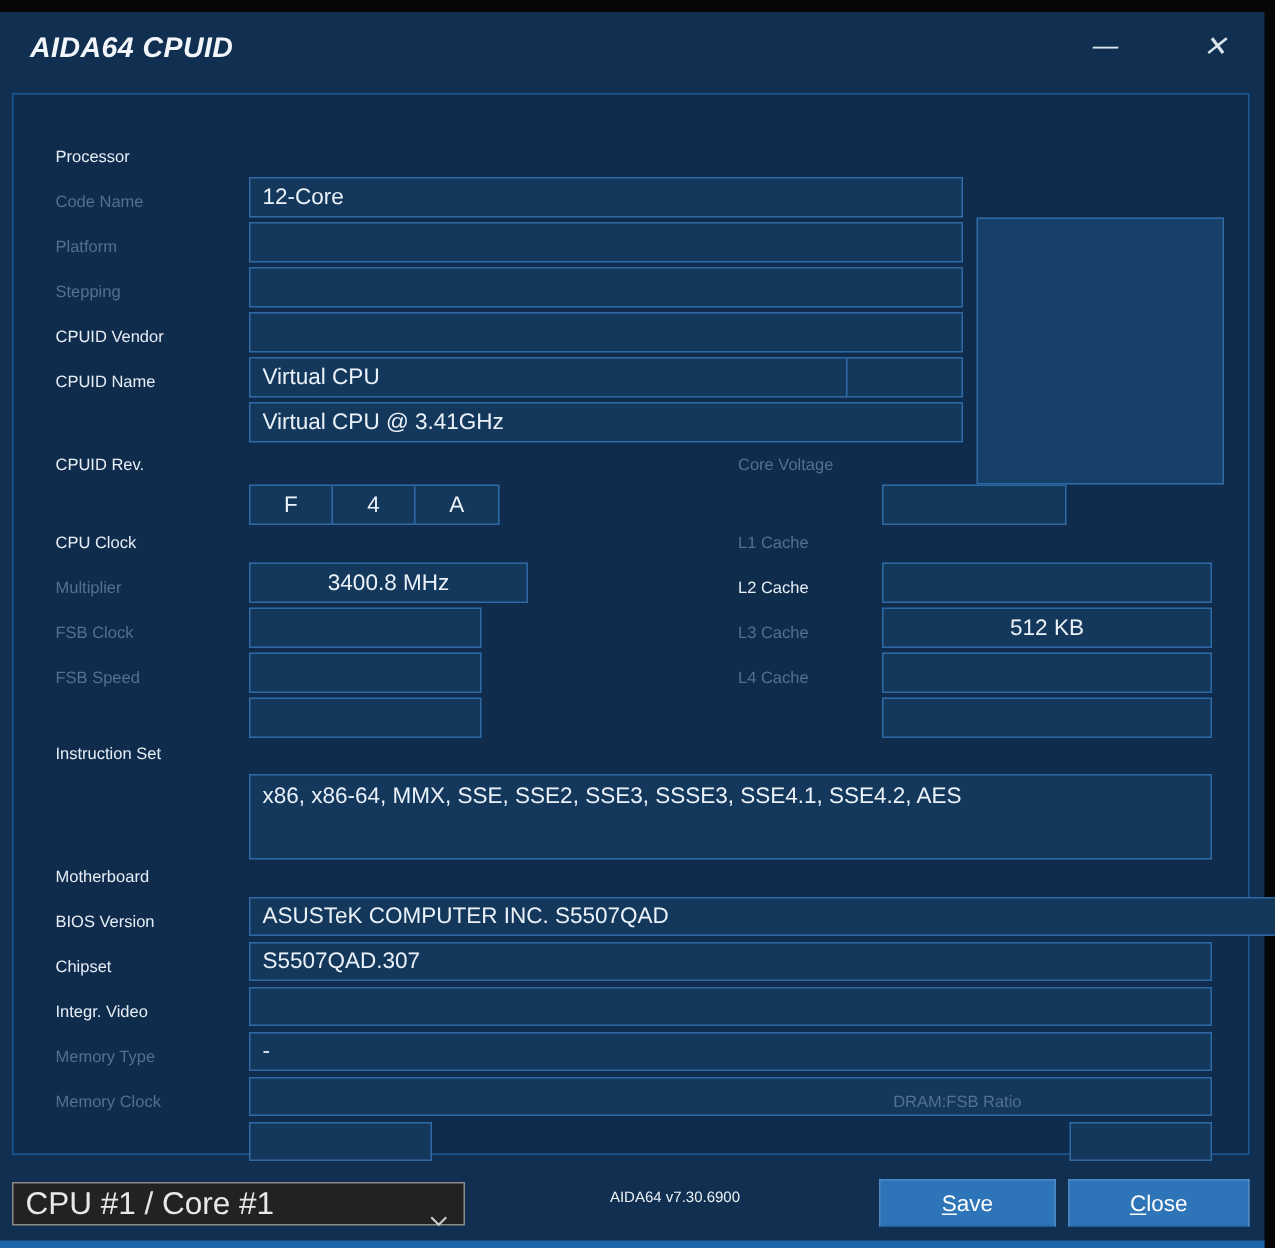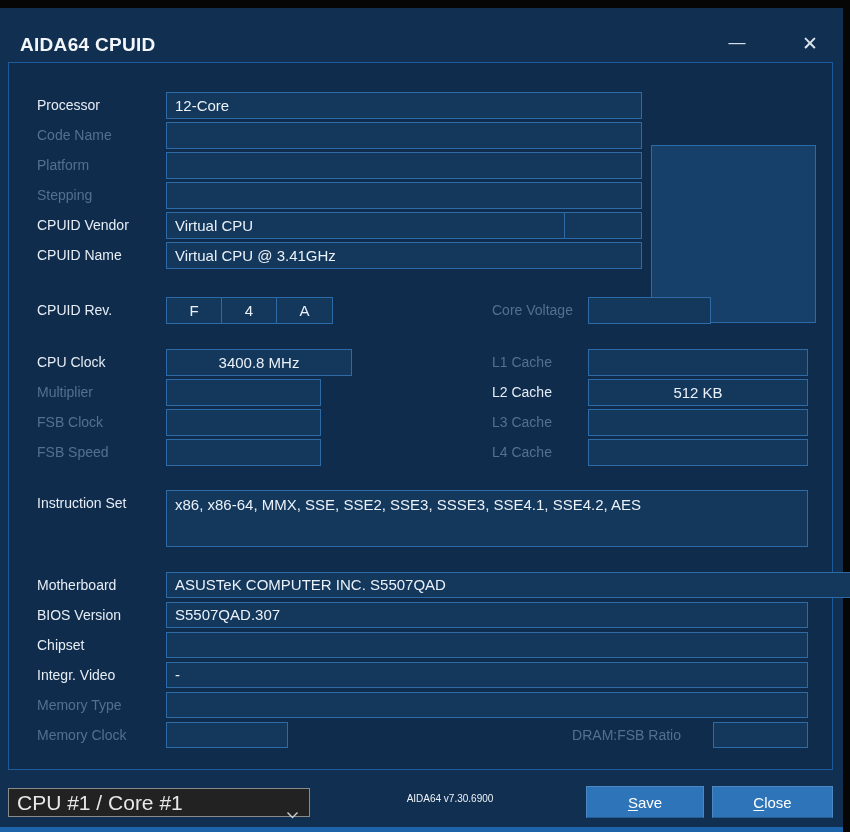--- a/index.html
+++ b/index.html
@@ -2,45 +2,45 @@
 <html><head>
 <meta charset="utf-8">
 <style>
   * { margin:0; padding:0; box-sizing:border-box; }
   html,body { width:850px; height:832px; background:#060606; overflow:hidden;
               font-family:"Liberation Sans", sans-serif; }
   #window {
     position:absolute; left:0; top:8px; width:843px; height:824px;
     background:#112f50;
   }
-  #titlebar { position:absolute; left:0; top:12px; width:100%; height:54px; }
+  #titlebar { position:absolute; left:0; top:0; width:100%; height:54px;font-style:italic; }
   #title {
     position:absolute; left:20px; top:14px; font-size:19px; font-weight:bold;
     color:#f2f6fa; letter-spacing:.3px;
   }
   .win-btn {
     position:absolute; top:6px; width:34px; height:34px; display:flex;
     align-items:center; justify-content:center; color:#dbe5ee; cursor:default;
   }
   #min-btn { left:720px; font-size:17px; }
   #close-btn { left:793px; font-size:19px; font-weight:300; }
   #panel {
     position:absolute; left:8px; top:54px; width:825px; height:708px;
     border:1px solid #1d5a99; background:#0f2c4d;
   }
   .label {
-    position:absolute; left:28px; font-size:14px; color:#e6edf5;
+    position:absolute; left:28px; font-size:11px; color:#e6edf5;
     line-height:27px; white-space:nowrap;
   }
   .label.dim { color:#54708f; }
   .label.mid { left:435px;margin-left:48px; }
   .field {
     position:absolute; background:#14375c; border:1px solid #2e6ba6;
     color:#eaf1f8; font-size:15px; line-height:25px; padding:0 8px;
-    white-space:nowrap; overflow:hidden;
+    white-space:nowrap; overflow:hidden;margin-top:26px;
   }
   .field.center { text-align:center; }
   .bigbox {
     position:absolute; left:642px; top:82px; width:165px; height:178px;
     background:#164069; border:1px solid #2e6ba6;
   }
   .rev-cell { text-align:center; padding:0; }
   #instruction-box { line-height:24px; padding-top:2px; }
   #footer { position:absolute; left:0; top:772px; width:100%; height:47px; }
   #device-selector {

